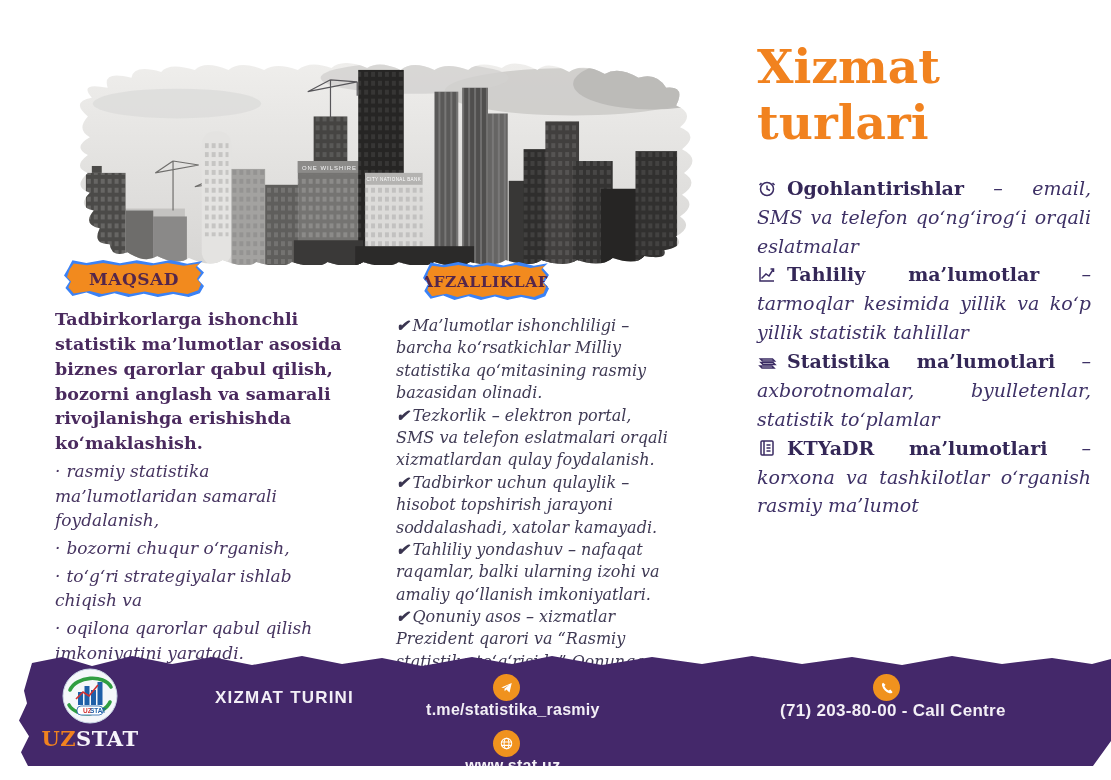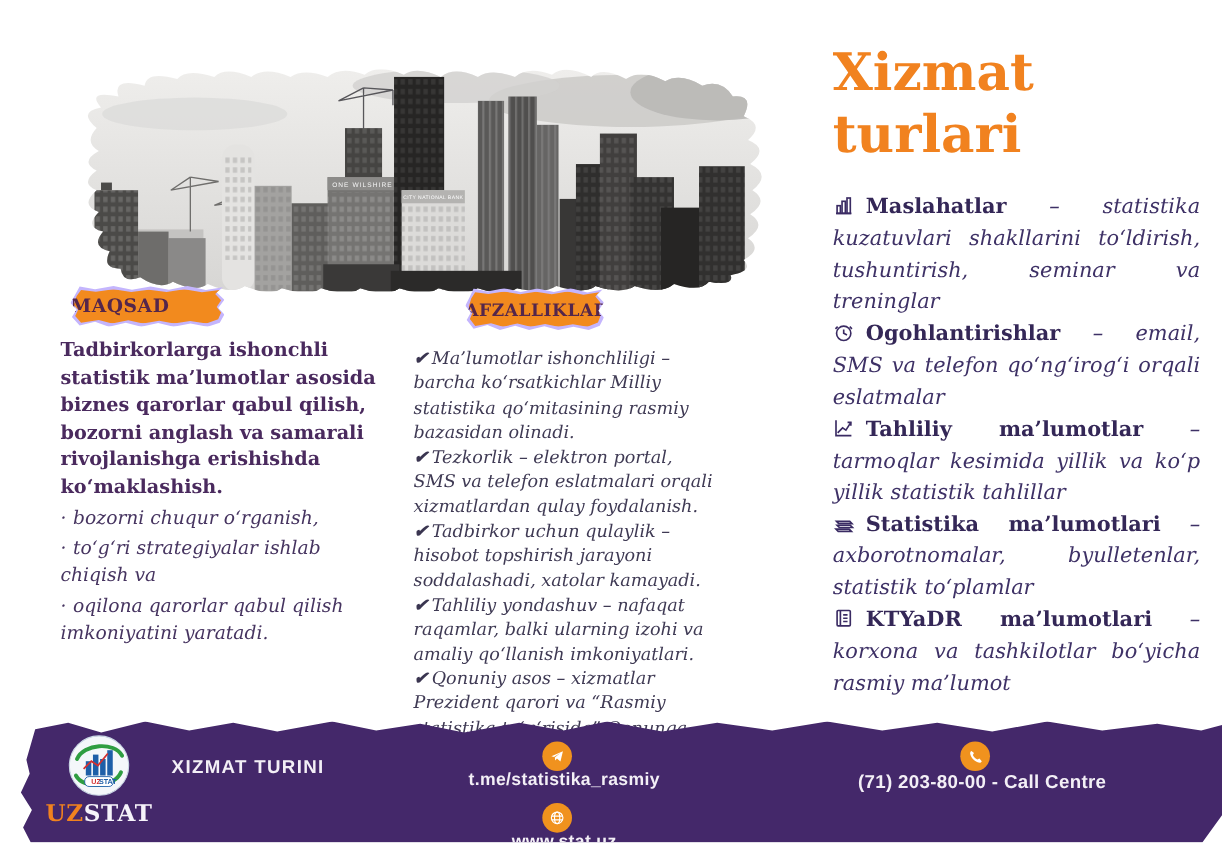--- a/index.html
+++ b/index.html
@@ -3,40 +3,40 @@
 <meta charset="utf-8">
 <style>
   html,body{margin:0;padding:0;background:#ffffff;}
   .page{position:relative;width:1111px;height:780px;background:#ffffff;overflow:hidden;
         font-family:"DejaVu Serif","Liberation Serif",serif;}
 
   
   .hero{position:absolute;left:55px;top:62px;width:650px;height:203px;}
 
   
-  .badge{position:absolute;background:#c4b5fd;
+  .badge{position:absolute;background:#3b82f6;
          clip-path:polygon(3% 22%,0% 42%,4% 58%,1% 76%,6% 97%,16% 88%,25% 100%,36% 90%,46% 100%,57% 91%,67% 100%,78% 92%,89% 100%,97% 90%,100% 70%,96% 54%,100% 34%,95% 16%,99% 3%,88% 10%,76% 0%,64% 9%,52% 1%,40% 9%,28% 0%,16% 8%,6% 1%);
-         display:flex;align-items:center;justify-content:flex-start;}
+         display:flex;align-items:center;justify-content:center;}
   .badge .inner{position:absolute;left:3px;top:3px;right:3px;bottom:3px;background:#f28a1e;
          clip-path:polygon(2% 20%,0% 45%,3% 60%,1% 78%,5% 98%,17% 90%,26% 100%,37% 91%,47% 100%,58% 92%,68% 100%,79% 93%,90% 100%,98% 88%,100% 68%,97% 52%,100% 32%,96% 14%,99% 2%,87% 9%,75% 0%,63% 8%,51% 1%,39% 8%,27% 0%,15% 7%,5% 2%);}
   .badge .label{position:relative;color:#54264b;font-weight:bold;font-size:17px;letter-spacing:.5px;}
   .badge-maqsad{left:64px;top:260px;width:140px;height:37px;}
   .badge-afzalliklar{left:423px;top:262px;width:126px;height:38px;}
   .badge-afzalliklar .label{font-size:15.5px;}
 
   
   .col-left{position:absolute;left:55px;top:307px;width:294px;}
   .intro{font-weight:bold;font-size:17.5px;line-height:1.42;color:#4a2a5e;margin:0;}
   .subhead{font-weight:bold;font-size:17.5px;line-height:1.4;color:#e9832a;margin:14px 0 6px 0;}
   .bullets{margin:0;padding:0;list-style:none;font-style:italic;font-size:17px;line-height:1.45;color:#463460;}
   .bullets li{margin:3px 0;}
   .bullets .dot{margin-right:6px;}
 
   
-  .col-mid{position:absolute;left:376px;top:315px;width:278px;font-style:italic;
+  .col-mid{position:absolute;left:396px;top:315px;width:278px;font-style:italic;
            font-size:16px;line-height:1.40;color:#3f3a54;}
   .col-mid p{margin:0;}
   .check{font-style:italic;font-weight:bold;margin-right:3px;color:#3a3550;}
 
   
   .col-right{position:absolute;left:757px;top:39px;width:334px;}
   .title{color:#f1821f;font-weight:bold;font-size:47px;line-height:1.2;width:260px;margin:0;}
   .svc-list{margin-top:22px;}
   .svc{font-size:19px;line-height:1.52;text-align:justify;color:#3e3166;margin:0;}
   .svc .lead{font-weight:bold;font-style:normal;color:#342757;}
@@ -47,21 +47,21 @@
 
   
   .footer{position:absolute;left:0;top:652px;width:1111px;height:114px;background:#44286a;
     clip-path:polygon(24px 34%,32px 11px,62px 5px,92px 14px,132px 4px,172px 12px,212px 5px,252px 13px,302px 4px,342px 12px,382px 6px,422px 14px,472px 5px,512px 12px,552px 4px,602px 13px,652px 5px,702px 12px,752px 4px,802px 12px,852px 5px,902px 13px,952px 4px,1002px 12px,1052px 6px,1092px 12px,1111px 7px,1111px 78%,1093px 100%,28px 100%,21px 88%,29px 74%,19px 60%,27px 45%);
     font-family:"Liberation Sans",sans-serif;color:#f3eff6;}
   .logo{position:absolute;left:62px;top:16px;width:56px;height:56px;}
   .wordmark{position:absolute;left:35px;top:74px;width:110px;text-align:center;
             font-family:"DejaVu Serif",serif;font-weight:bold;font-size:21px;letter-spacing:.5px;}
   .wordmark .uz{color:#f1821f;}
   .wordmark .stat{color:#f6f3fa;}
-  .tagline{position:absolute;left:156px;top:32px;width:186px;
+  .tagline{position:absolute;left:168px;top:32px;width:186px;text-align:right;
            font-weight:bold;font-size:17px;letter-spacing:1.2px;line-height:28px;}
   .contacts{position:absolute;top:22px;}
   .contacts.c1{left:426px;}
   .contacts.c2{left:780px;}
   .crow{display:flex;align-items:center;margin-bottom:11px;flex-direction:column;}
   .cicon{width:27px;height:27px;border-radius:50%;background:#f0921e;display:flex;
          align-items:center;justify-content:center;margin-right:13px;flex:0 0 27px;}
   .cicon svg{width:15px;height:15px;}
   .ctext{font-weight:bold;font-size:16px;letter-spacing:.3px;}
   .c2 .ctext{font-size:17px;}
@@ -168,44 +168,39 @@
     <span class="label">MAQSAD</span>
   </div>
   <div class="badge badge-afzalliklar">
     <div class="inner"></div>
     <span class="label">AFZALLIKLAR</span>
   </div>
 
   <div class="col-left">
     <p class="intro">Tadbirkorlarga ishonchli statistik ma’lumotlar asosida biznes qarorlar qabul qilish, bozorni anglash va samarali rivojlanishga erishishda koʻmaklashish.</p>
     <ul class="bullets">
+      <li><span class="dot">·</span><span>rasmiy statistika ma’lumotlaridan samarali foydalanish,</span></li>
       <li><span class="dot">·</span><span>bozorni chuqur oʻrganish,</span></li>
       <li><span class="dot">·</span><span>toʻgʻri strategiyalar ishlab chiqish va</span></li>
       <li><span class="dot">·</span><span>oqilona qarorlar qabul qilish imkoniyatini yaratadi.</span></li>
     </ul>
   </div>
 
   <div class="col-mid">
     <p><span class="check">✔</span><span>Ma’lumotlar ishonchliligi</span> <span>–</span> <span>barcha koʻrsatkichlar Milliy statistika qoʻmitasining rasmiy bazasidan olinadi.</span></p>
     <p><span class="check">✔</span><span>Tezkorlik</span> <span>–</span> <span>elektron portal, SMS va telefon eslatmalari orqali xizmatlardan qulay foydalanish.</span></p>
     <p><span class="check">✔</span><span>Tadbirkor uchun qulaylik</span> <span>–</span> <span>hisobot topshirish jarayoni soddalashadi, xatolar kamayadi.</span></p>
     <p><span class="check">✔</span><span>Tahliliy yondashuv</span> <span>–</span> <span>nafaqat raqamlar, balki ularning izohi va amaliy qoʻllanish imkoniyatlari.</span></p>
     <p><span class="check">✔</span><span>Qonuniy asos</span> <span>–</span> <span>xizmatlar Prezident qarori va “Rasmiy statistika toʻgʻrisida” Qonunga muvofiq amalga oshiriladi.</span></p>
   </div>
 
   <div class="col-right">
     <h1 class="title">Xizmat turlari</h1>
     <div class="svc-list">
 
-      <p class="svc"><span class="svc-icon"><svg viewBox="0 0 20 20" fill="none" stroke="#3a2b63" stroke-width="1.5">
-              <path d="M3 17 L17 17"></path>
-              <rect x="4" y="10" width="3" height="7"></rect>
-              <rect x="8.5" y="6" width="3" height="11"></rect>
-              <rect x="13" y="3" width="3" height="14"></rect>
-            </svg></span><span class="lead">Maslahatlar</span> <span class="dash">–</span> <span class="desc">statistika kuzatuvlari shakllarini toʻldirish, tushuntirish, seminar va treninglar</span></p>
 
       <p class="svc"><span class="svc-icon"><svg viewBox="0 0 20 20" fill="none" stroke="#3a2b63" stroke-width="1.5">
               <circle cx="10" cy="11" r="6.5"></circle>
               <path d="M10 7.5 L10 11 L13 12.5"></path>
               <path d="M4.5 5 L2.5 7 M15.5 5 L17.5 7"></path>
             </svg></span><span class="lead">Ogohlantirishlar</span> <span class="dash">–</span> <span class="desc">email, SMS va telefon qoʻngʻirogʻi orqali eslatmalar</span></p>
 
       <p class="svc"><span class="svc-icon"><svg viewBox="0 0 20 20" fill="none" stroke="#3a2b63" stroke-width="1.5">
               <path d="M3 3 L3 17 L17 17"></path>
               <path d="M4.5 14.5 L9 10 L12 12 L16.5 5"></path>
@@ -215,21 +210,21 @@
       <p class="svc"><span class="svc-icon"><svg viewBox="0 0 20 20" fill="none" stroke="#3a2b63" stroke-width="1.5">
               <path d="M3 15 L15 15 L17 17 L5 17 Z"></path>
               <path d="M4 11.5 L16 11.5 L18 13.5 L6 13.5 Z"></path>
               <path d="M3.5 8 L15.5 8 L17.5 10 L5.5 10 Z"></path>
             </svg></span><span class="lead">Statistika ma’lumotlari</span> <span class="dash">–</span> <span class="desc">axborotnomalar, byulletenlar, statistik toʻplamlar</span></p>
 
       <p class="svc"><span class="svc-icon"><svg viewBox="0 0 20 20" fill="none" stroke="#3a2b63" stroke-width="1.5">
               <rect x="4" y="3" width="12" height="14" rx="1"></rect>
               <path d="M7 3 L7 17"></path>
               <path d="M9.5 7 L13.5 7 M9.5 10 L13.5 10 M9.5 13 L13.5 13"></path>
-            </svg></span><span class="lead">KTYaDR ma’lumotlari</span> <span class="dash">–</span> <span class="desc">korxona va tashkilotlar boʻyicha rasmiy ma’lumot</span></p>
+            </svg></span><span class="lead">KTYaDR ma’lumotlari</span> <span class="dash">–</span> <span class="desc">korxona va tashkilotlar oʻrganish rasmiy ma’lumot</span></p>
 
     </div>
   </div>
 
   <div class="footer">
 
     <div class="logo">
       <svg viewBox="0 0 56 56">
         <circle cx="28" cy="28" r="27" fill="#f4f7fa" stroke="#c9d6e4" stroke-width="1"></circle>
         <path d="M8 22 C14 8 42 6 49 19" fill="none" stroke="#2f9e41" stroke-width="3.6" stroke-linecap="round"></path>

